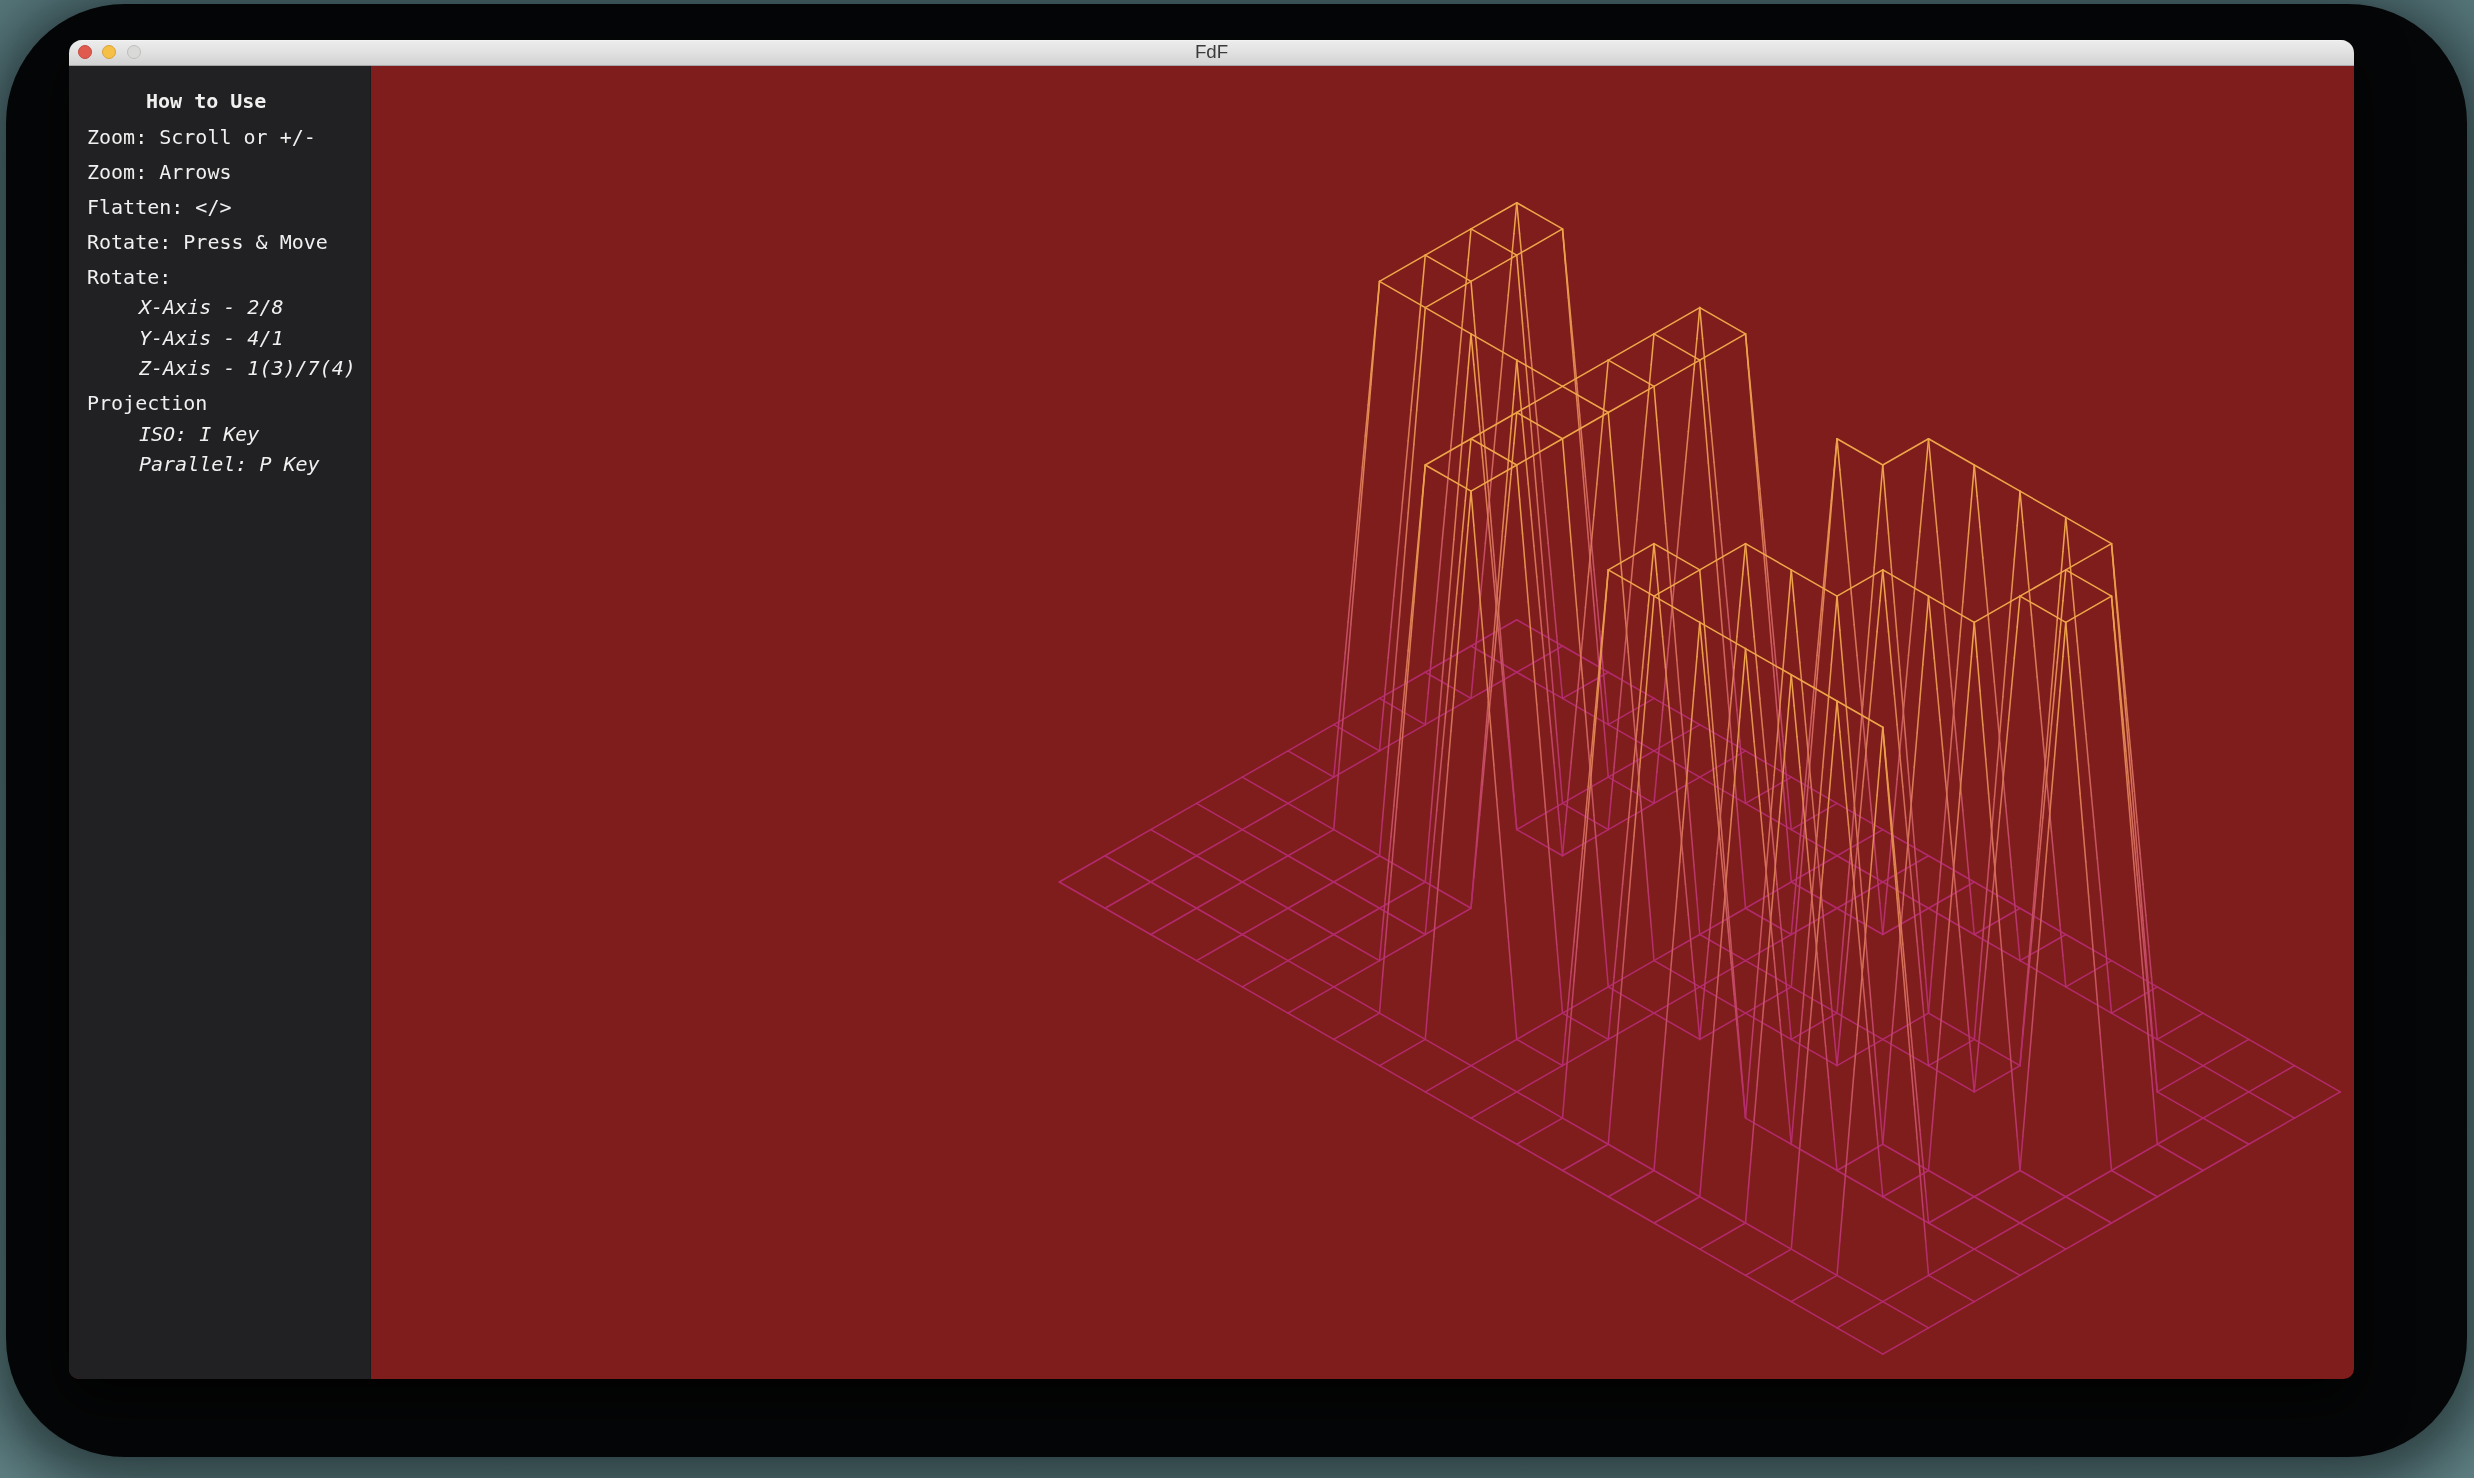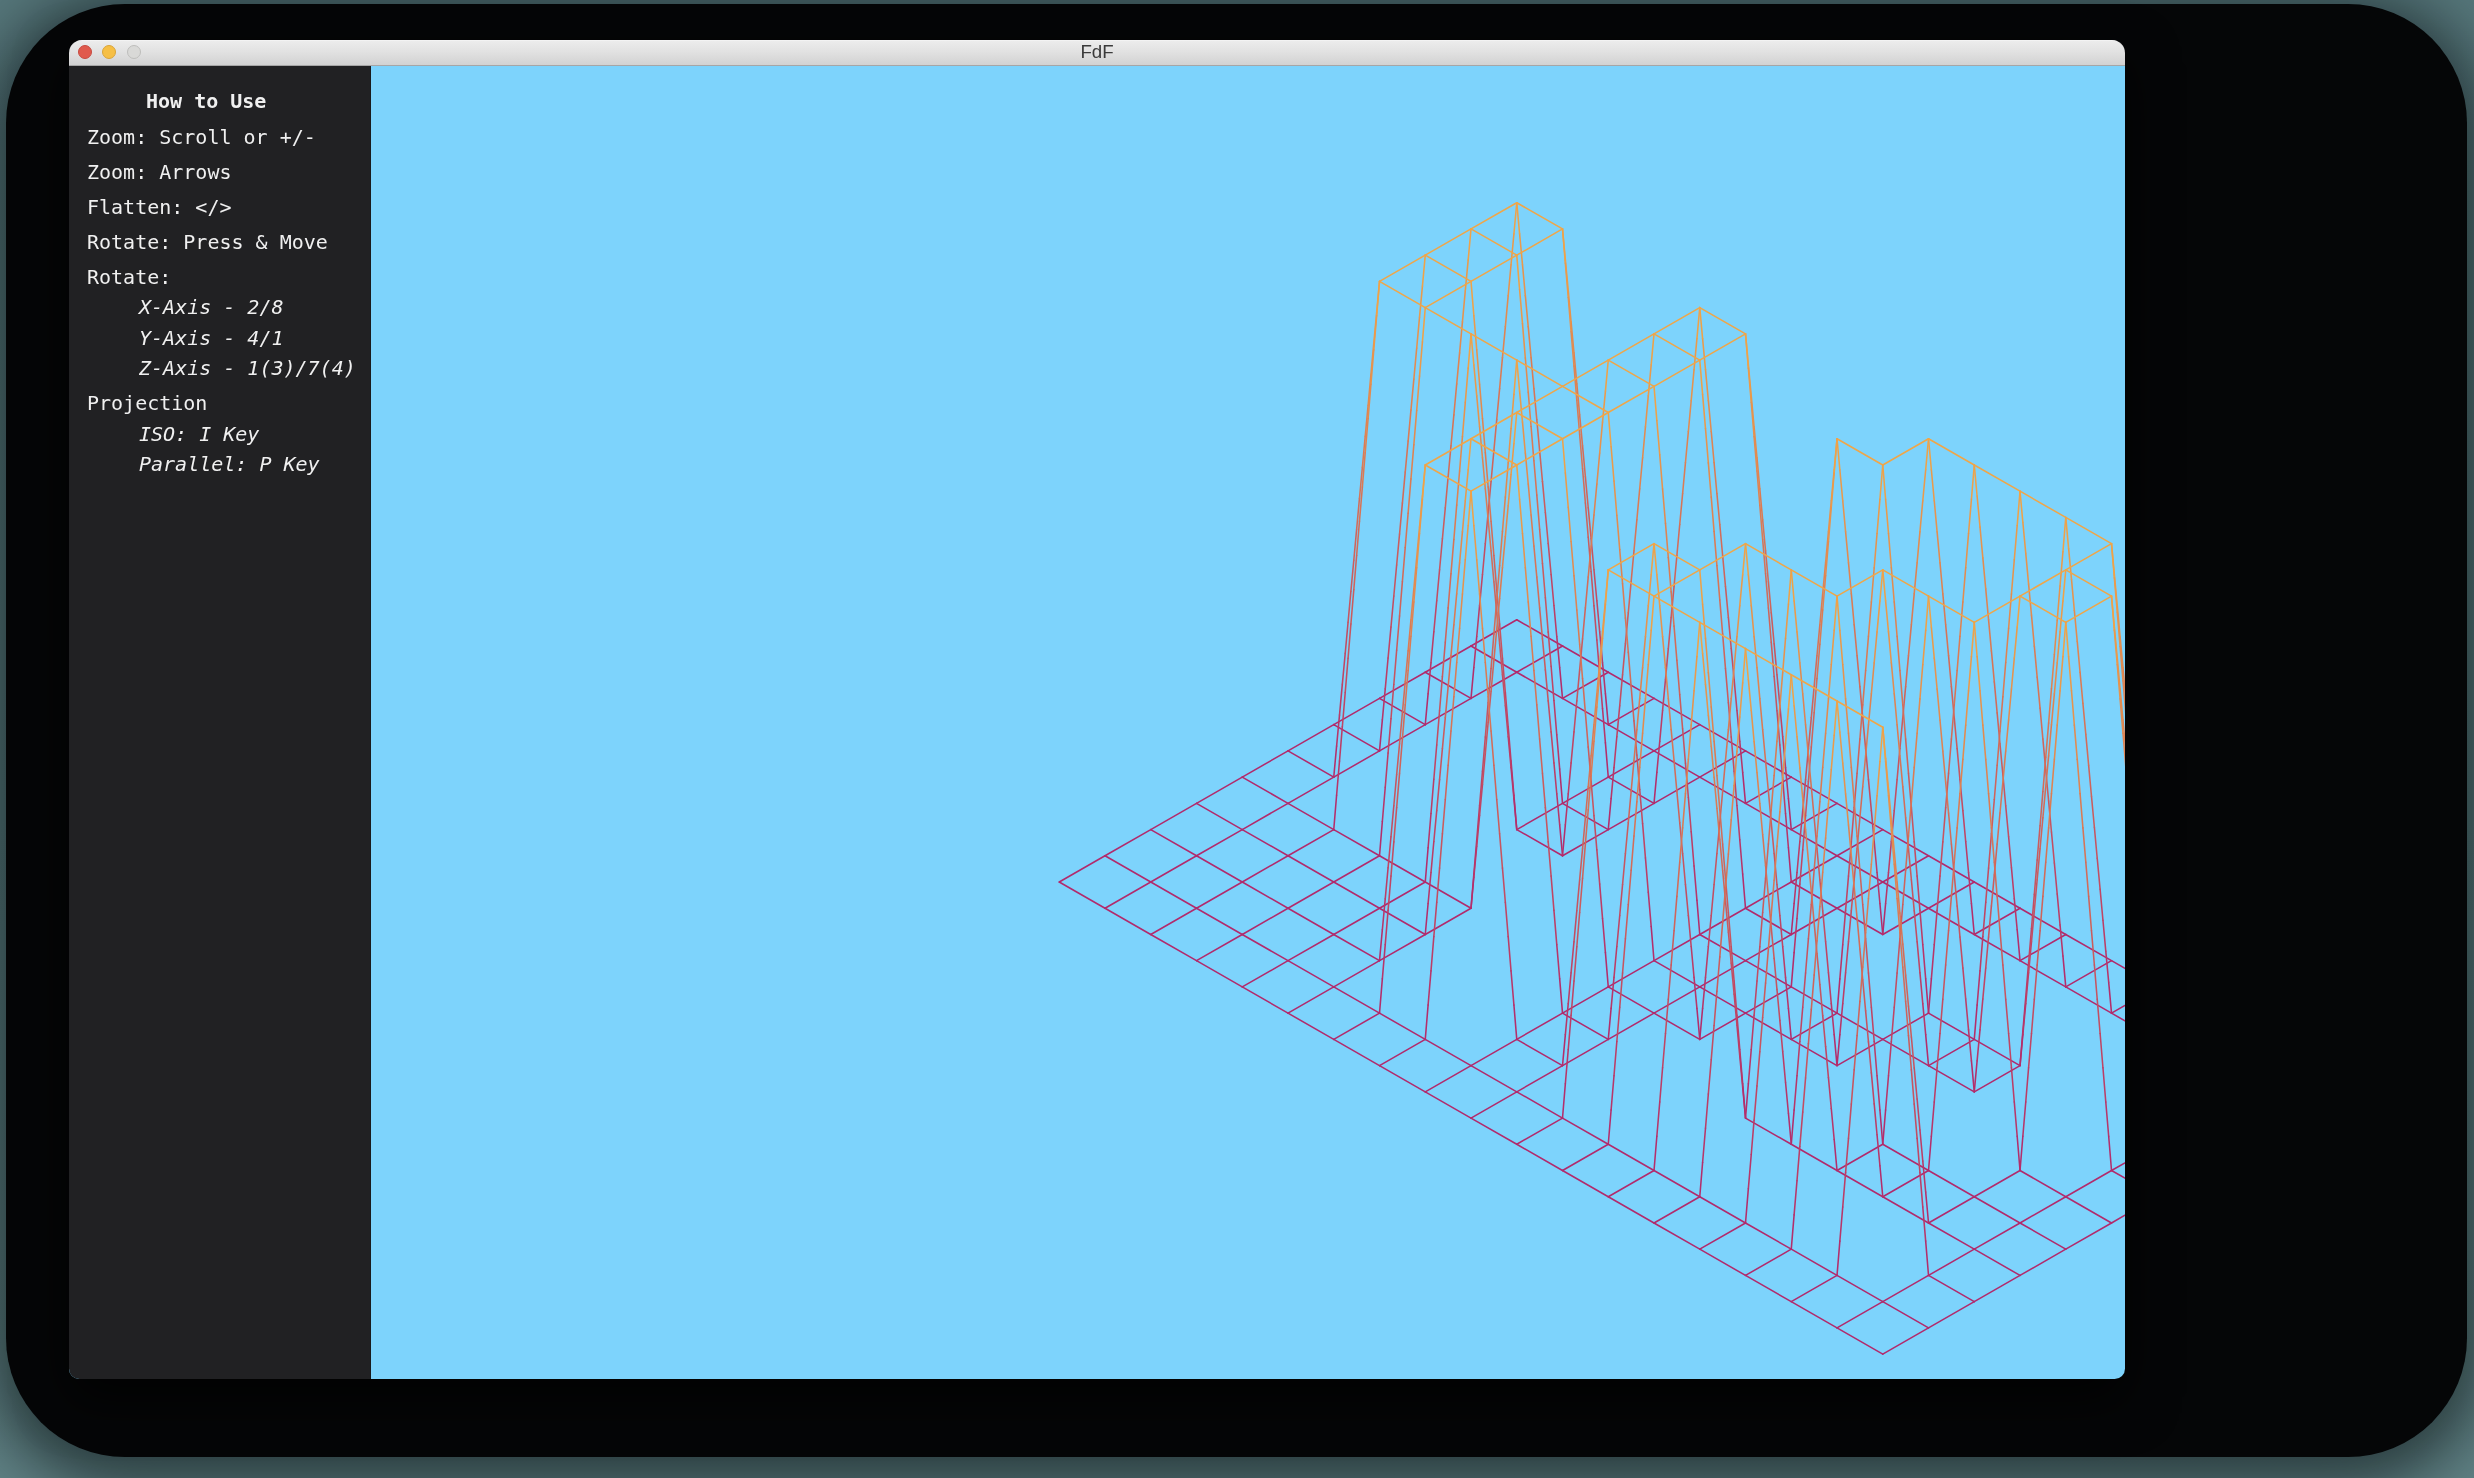--- a/index.html
+++ b/index.html
@@ -15,21 +15,21 @@
     position: absolute;
     left: 6.4px; top: 3.9px;
     width: 2461px; height: 1453px;
     background: #050607;
     border-radius: 119px;
     box-shadow: 0 11.6px 58px 18px rgba(2,6,8,0.55);
   }
   .window {
     position: absolute;
     left: 69px; top: 40px;
-    width: 2056px; height: 1339px;
+    width: 2285px; height: 1339px;
     border-radius: 13px 13px 10.3px 10.3px;
     overflow: hidden;
     box-shadow: 0 19.3px 52px rgba(0,0,0,0.75);
   }
   .titlebar {
     position: relative;
     height: 24.5px;
     background: linear-gradient(180deg, #ededed 0%, #e2e2e2 45%, #d2d2d2 100%);
     border-bottom: 0.6px solid #a6a6a6;
     box-shadow: inset 0 0.6px 0 #f9f9f9;
@@ -54,21 +54,21 @@
     height: 24.5px;
     line-height: 24.5px;
     text-align: center;
     font-family: "Liberation Sans", sans-serif;
     font-size: 18.7px;
     color: #3b3b3b;
   }
   .content {
     position: relative;
     height: 1315px;
-    background: #7dd3fc;
+    background: #7f1d1d;
   }
   .sidebar {
     position: absolute;
     left: 0; top: 0; bottom: 0;
     width: 302px;
     background: #212123;
     border-right: 1.3px solid #1a1a1c;
     box-sizing: border-box;
     padding: 22px 0 0 18px;
     color: #f0f0f0;

